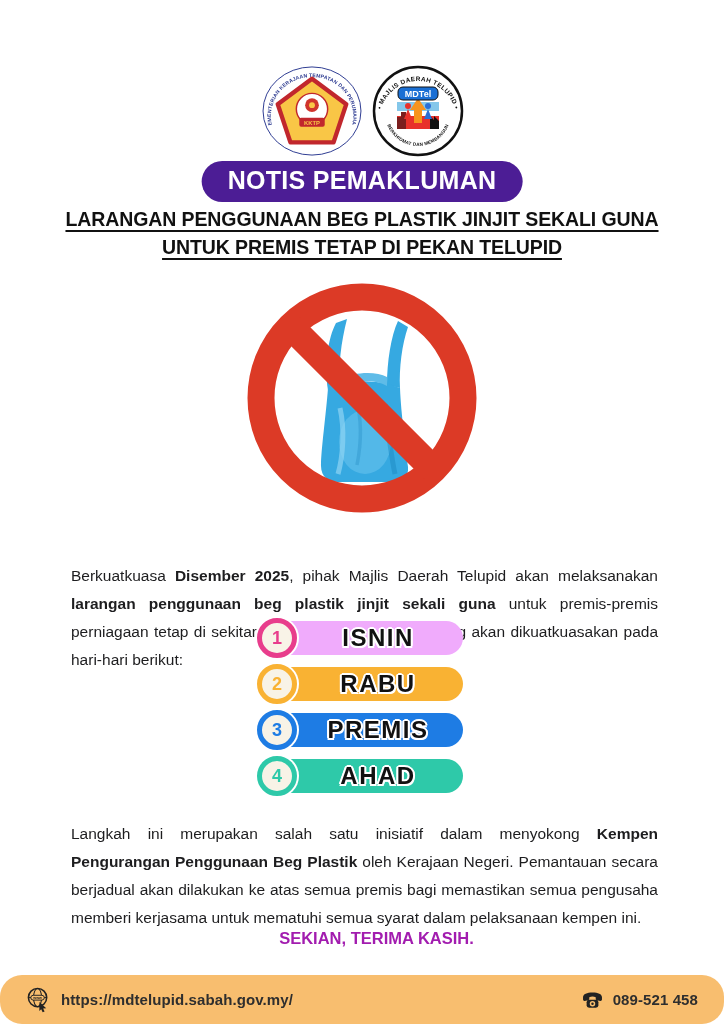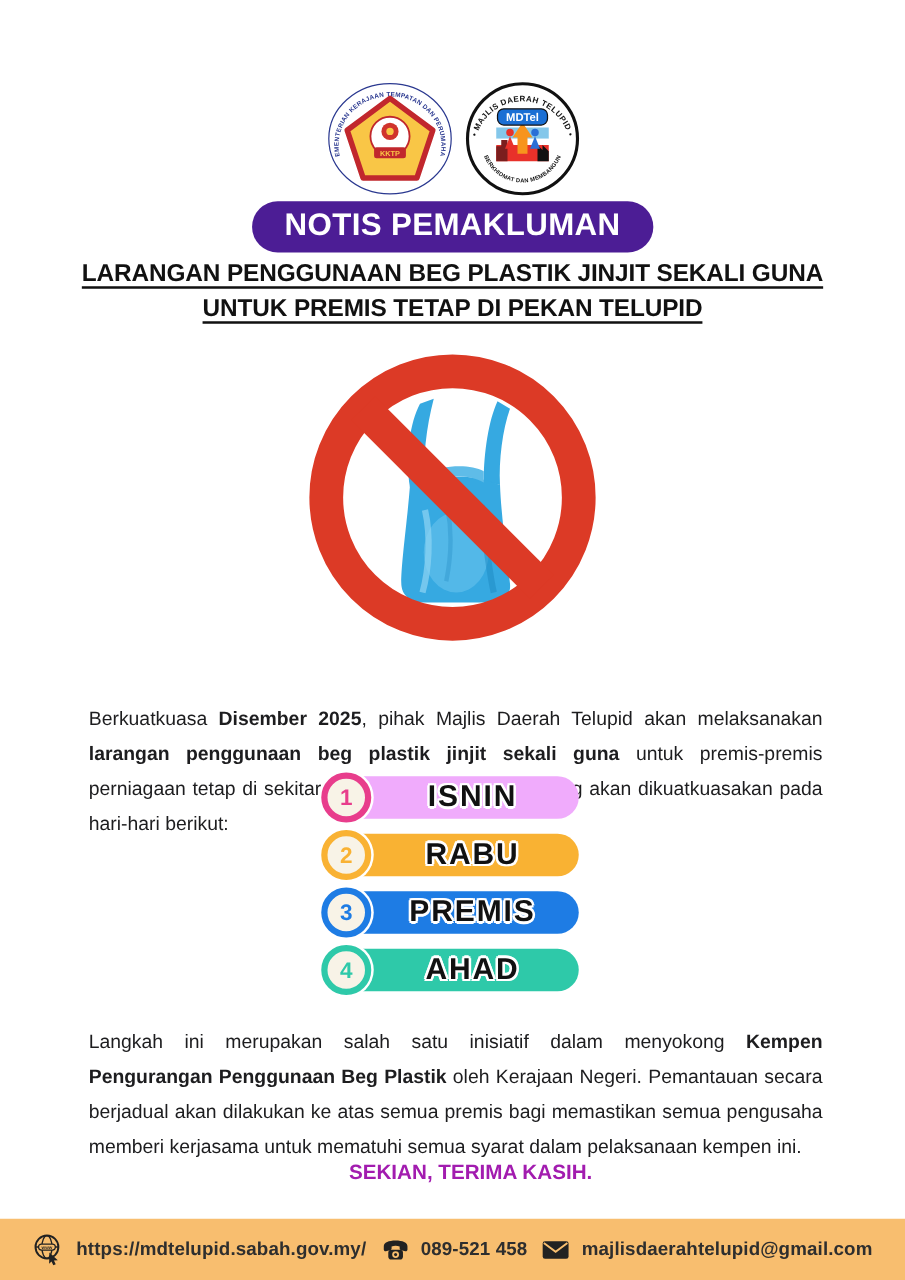--- a/index.html
+++ b/index.html
@@ -161,43 +161,36 @@
       <div class="sched-num" style="border-color: rgb(46, 201, 169);">
         <span style="color: rgb(46, 201, 169);">4</span>
       </div>
     </div>
   </div>
 
   <p class="para para2"><span>Langkah ini merupakan salah satu inisiatif dalam menyokong </span><b>Kempen Pengurangan Penggunaan Beg Plastik</b><span> oleh Kerajaan Negeri. Pemantauan secara berjadual akan dilakukan ke atas semua premis bagi memastikan semua pengusaha memberi kerjasama untuk mematuhi semua syarat dalam pelaksanaan kempen ini.</span></p>
 
   <div class="closing">SEKIAN, TERIMA KASIH.</div>
 
-  <div class="footer" style="background: rgb(248, 190, 111);">
+  <div class="footer" style="background: rgb(248, 190, 111); border-radius: 22px;">
     <div class="foot-item">
       <svg viewBox="0 0 27 27" width="26" height="26">
         <circle cx="12" cy="11" r="9.5" fill="none" stroke="#222" stroke-width="1.6"></circle>
         <ellipse cx="12" cy="11" rx="4.2" ry="9.5" fill="none" stroke="#222" stroke-width="1.1"></ellipse>
         <line x1="2.5" y1="11" x2="21.5" y2="11" stroke="#222" stroke-width="1.1"></line>
         <rect x="5" y="8.6" width="14" height="5" rx="2.5" fill="#F8BE6F" stroke="#222" stroke-width="1"></rect>
         <text x="12" y="12.6" font-size="3.8" font-weight="bold" fill="#222" text-anchor="middle">www</text>
         <path d="M14,15.5 L21,22 L17.8,22.2 L19.3,25.4 L17.3,26.2 L15.8,23 L13.8,25 Z" fill="#222"></path>
       </svg>
       <span class="txt">https://mdtelupid.sabah.gov.my/</span>
     </div>
     <div class="foot-item">
       <svg viewBox="0 0 24 19" width="23" height="18">
         <path d="M2,6.5 C2,3.2 6.2,1.5 12,1.5 C17.8,1.5 22,3.2 22,6.5 L22,9 C22,10.1 21.1,10.7 20.2,10.5 L16.7,9.7 C15.9,9.5 15.4,8.9 15.4,8.1 L15.4,6.5 C14.3,6.1 13.2,5.9 12,5.9 C10.8,5.9 9.7,6.1 8.6,6.5 L8.6,8.1 C8.6,8.9 8.1,9.5 7.3,9.7 L3.8,10.5 C2.9,10.7 2,10.1 2,9 Z" fill="#222"></path>
         <rect x="5.8" y="9.2" width="12.4" height="8.4" rx="2.6" fill="#222"></rect>
         <circle cx="12" cy="13.4" r="2.9" fill="#F8BE6F"></circle>
         <circle cx="12" cy="13.4" r="1.3" fill="#222"></circle>
       </svg>
       <span class="txt">089-521 458</span>
     </div>
-    <div class="foot-item">
-      <svg viewBox="0 0 24 17" width="23" height="16">
-        <rect x="1" y="1" width="22" height="15" rx="2" fill="#222"></rect>
-        <path d="M2,2.5 L12,10 L22,2.5" fill="none" stroke="#F8BE6F" stroke-width="1.7"></path>
-      </svg>
-      <span class="txt">majlisdaerahtelupid@gmail.com</span>
-    </div>
   </div>
 
 </div>
 
 </body></html>

